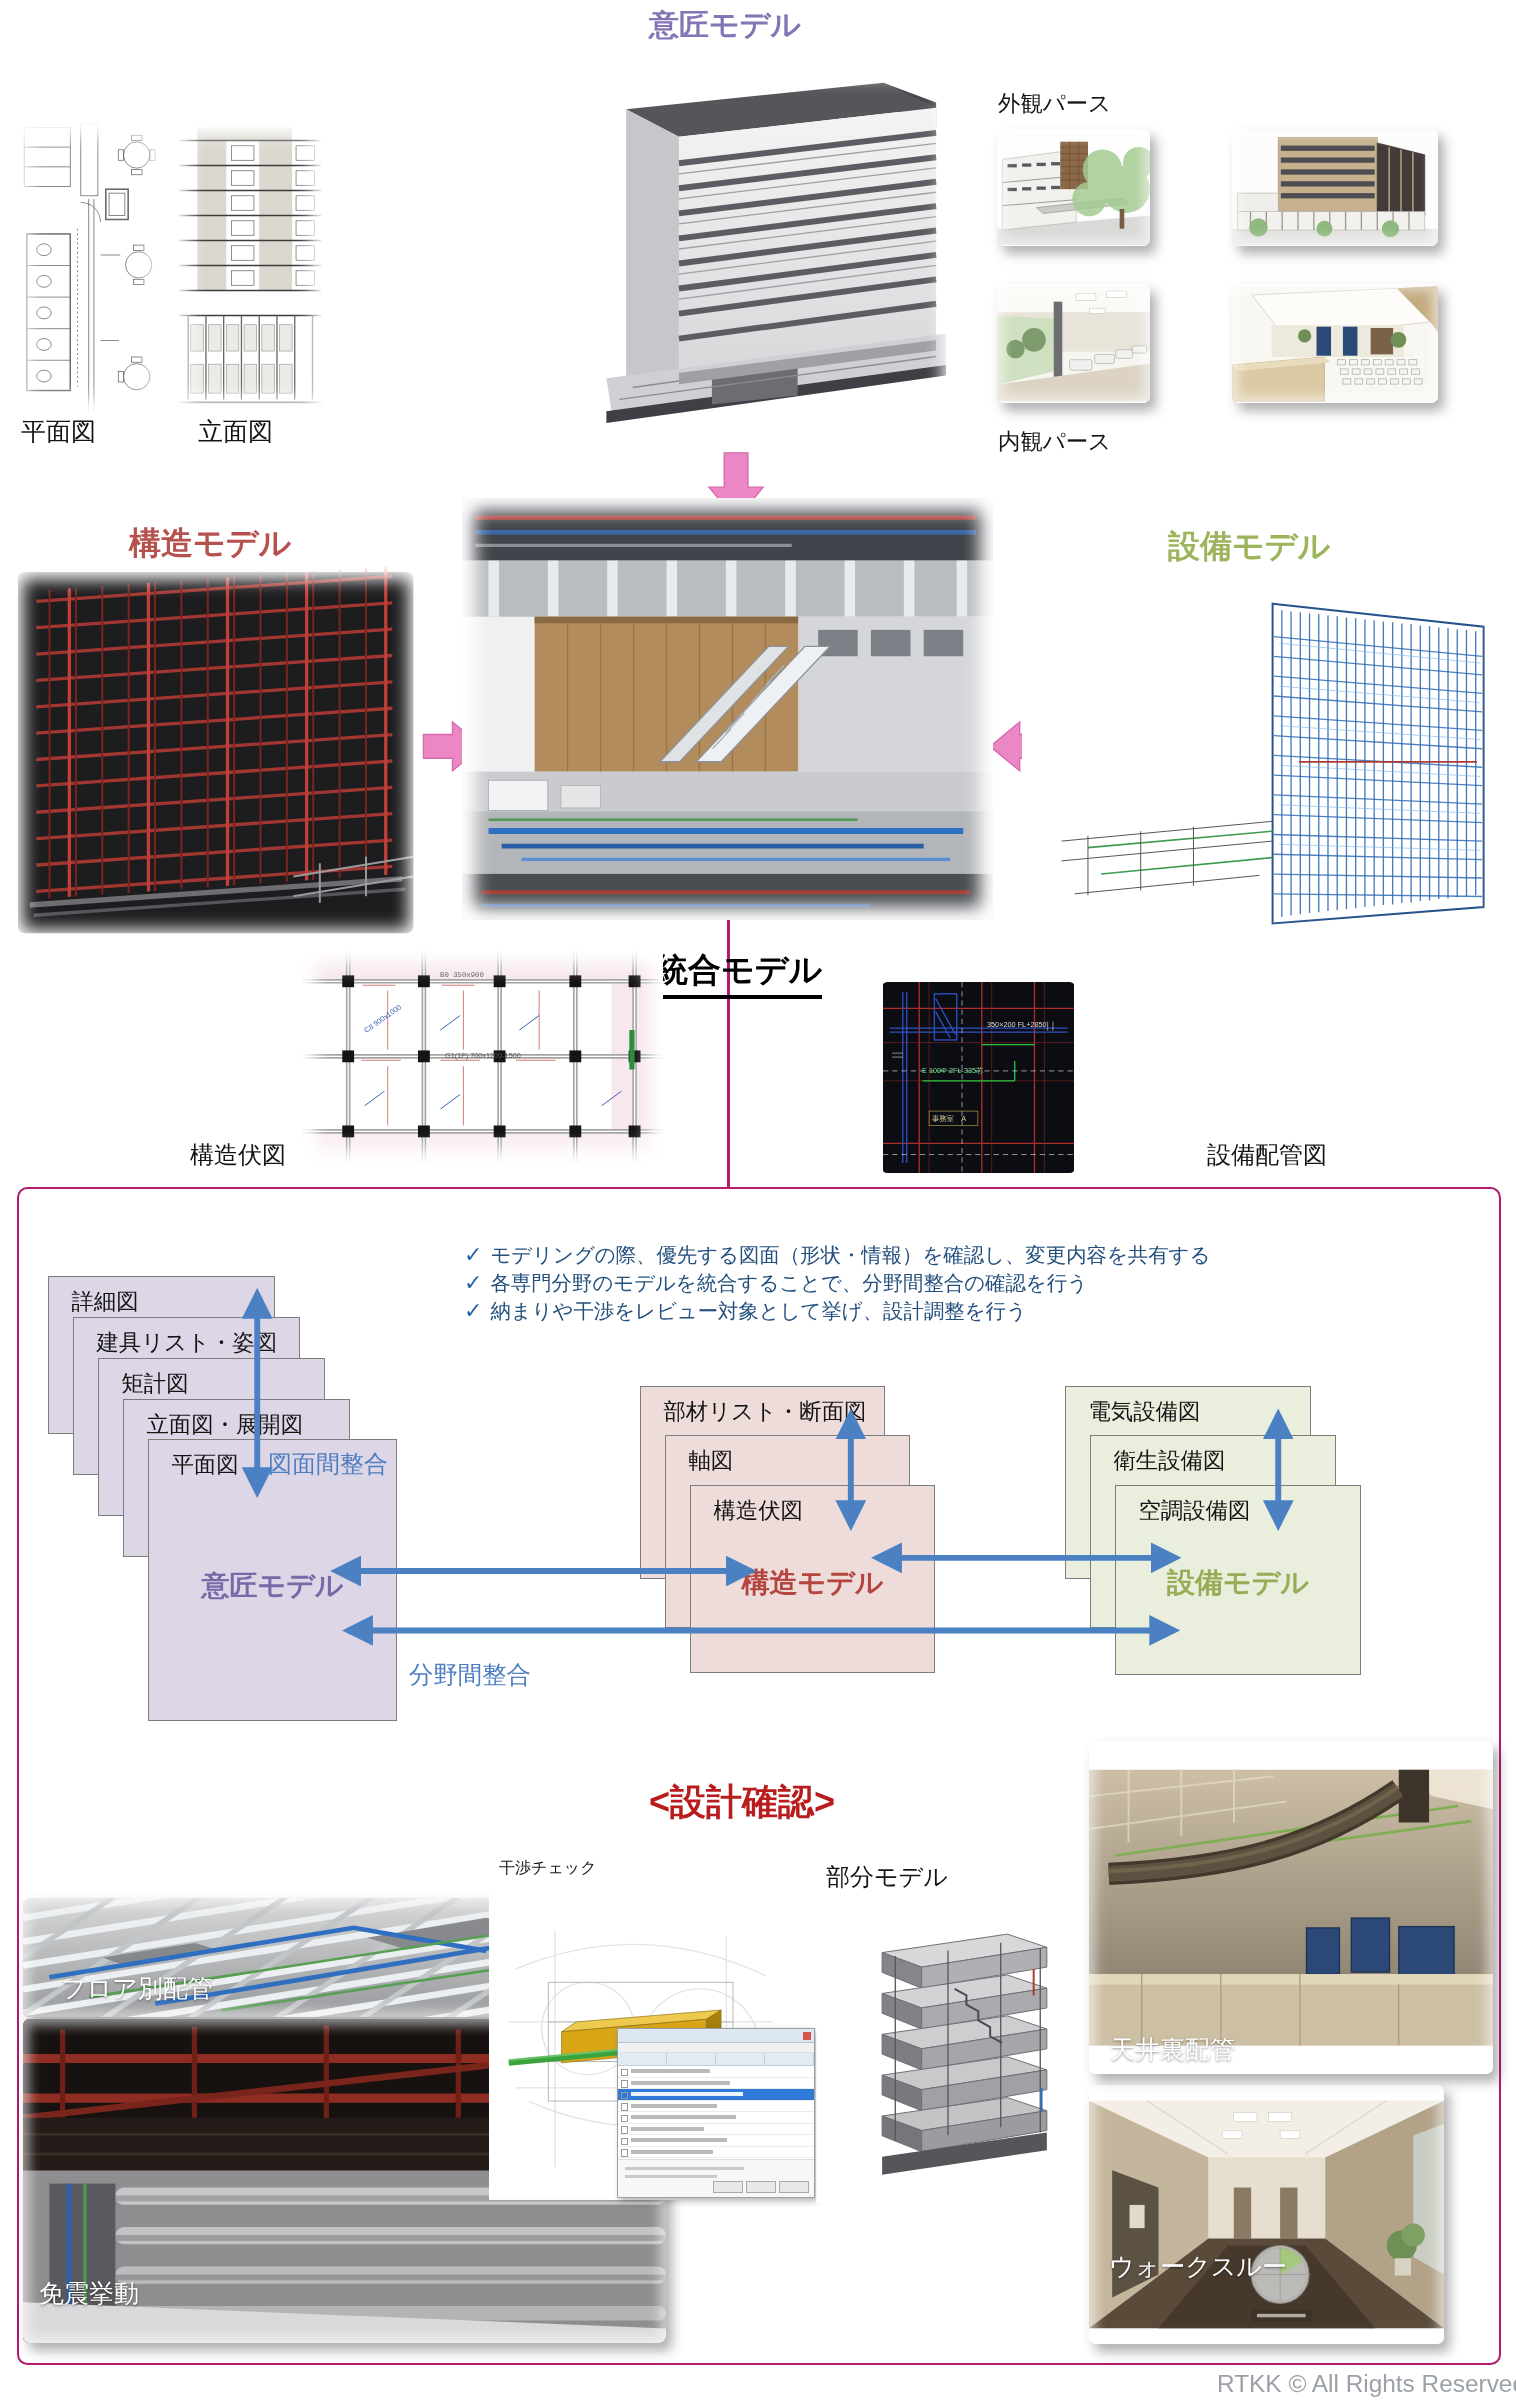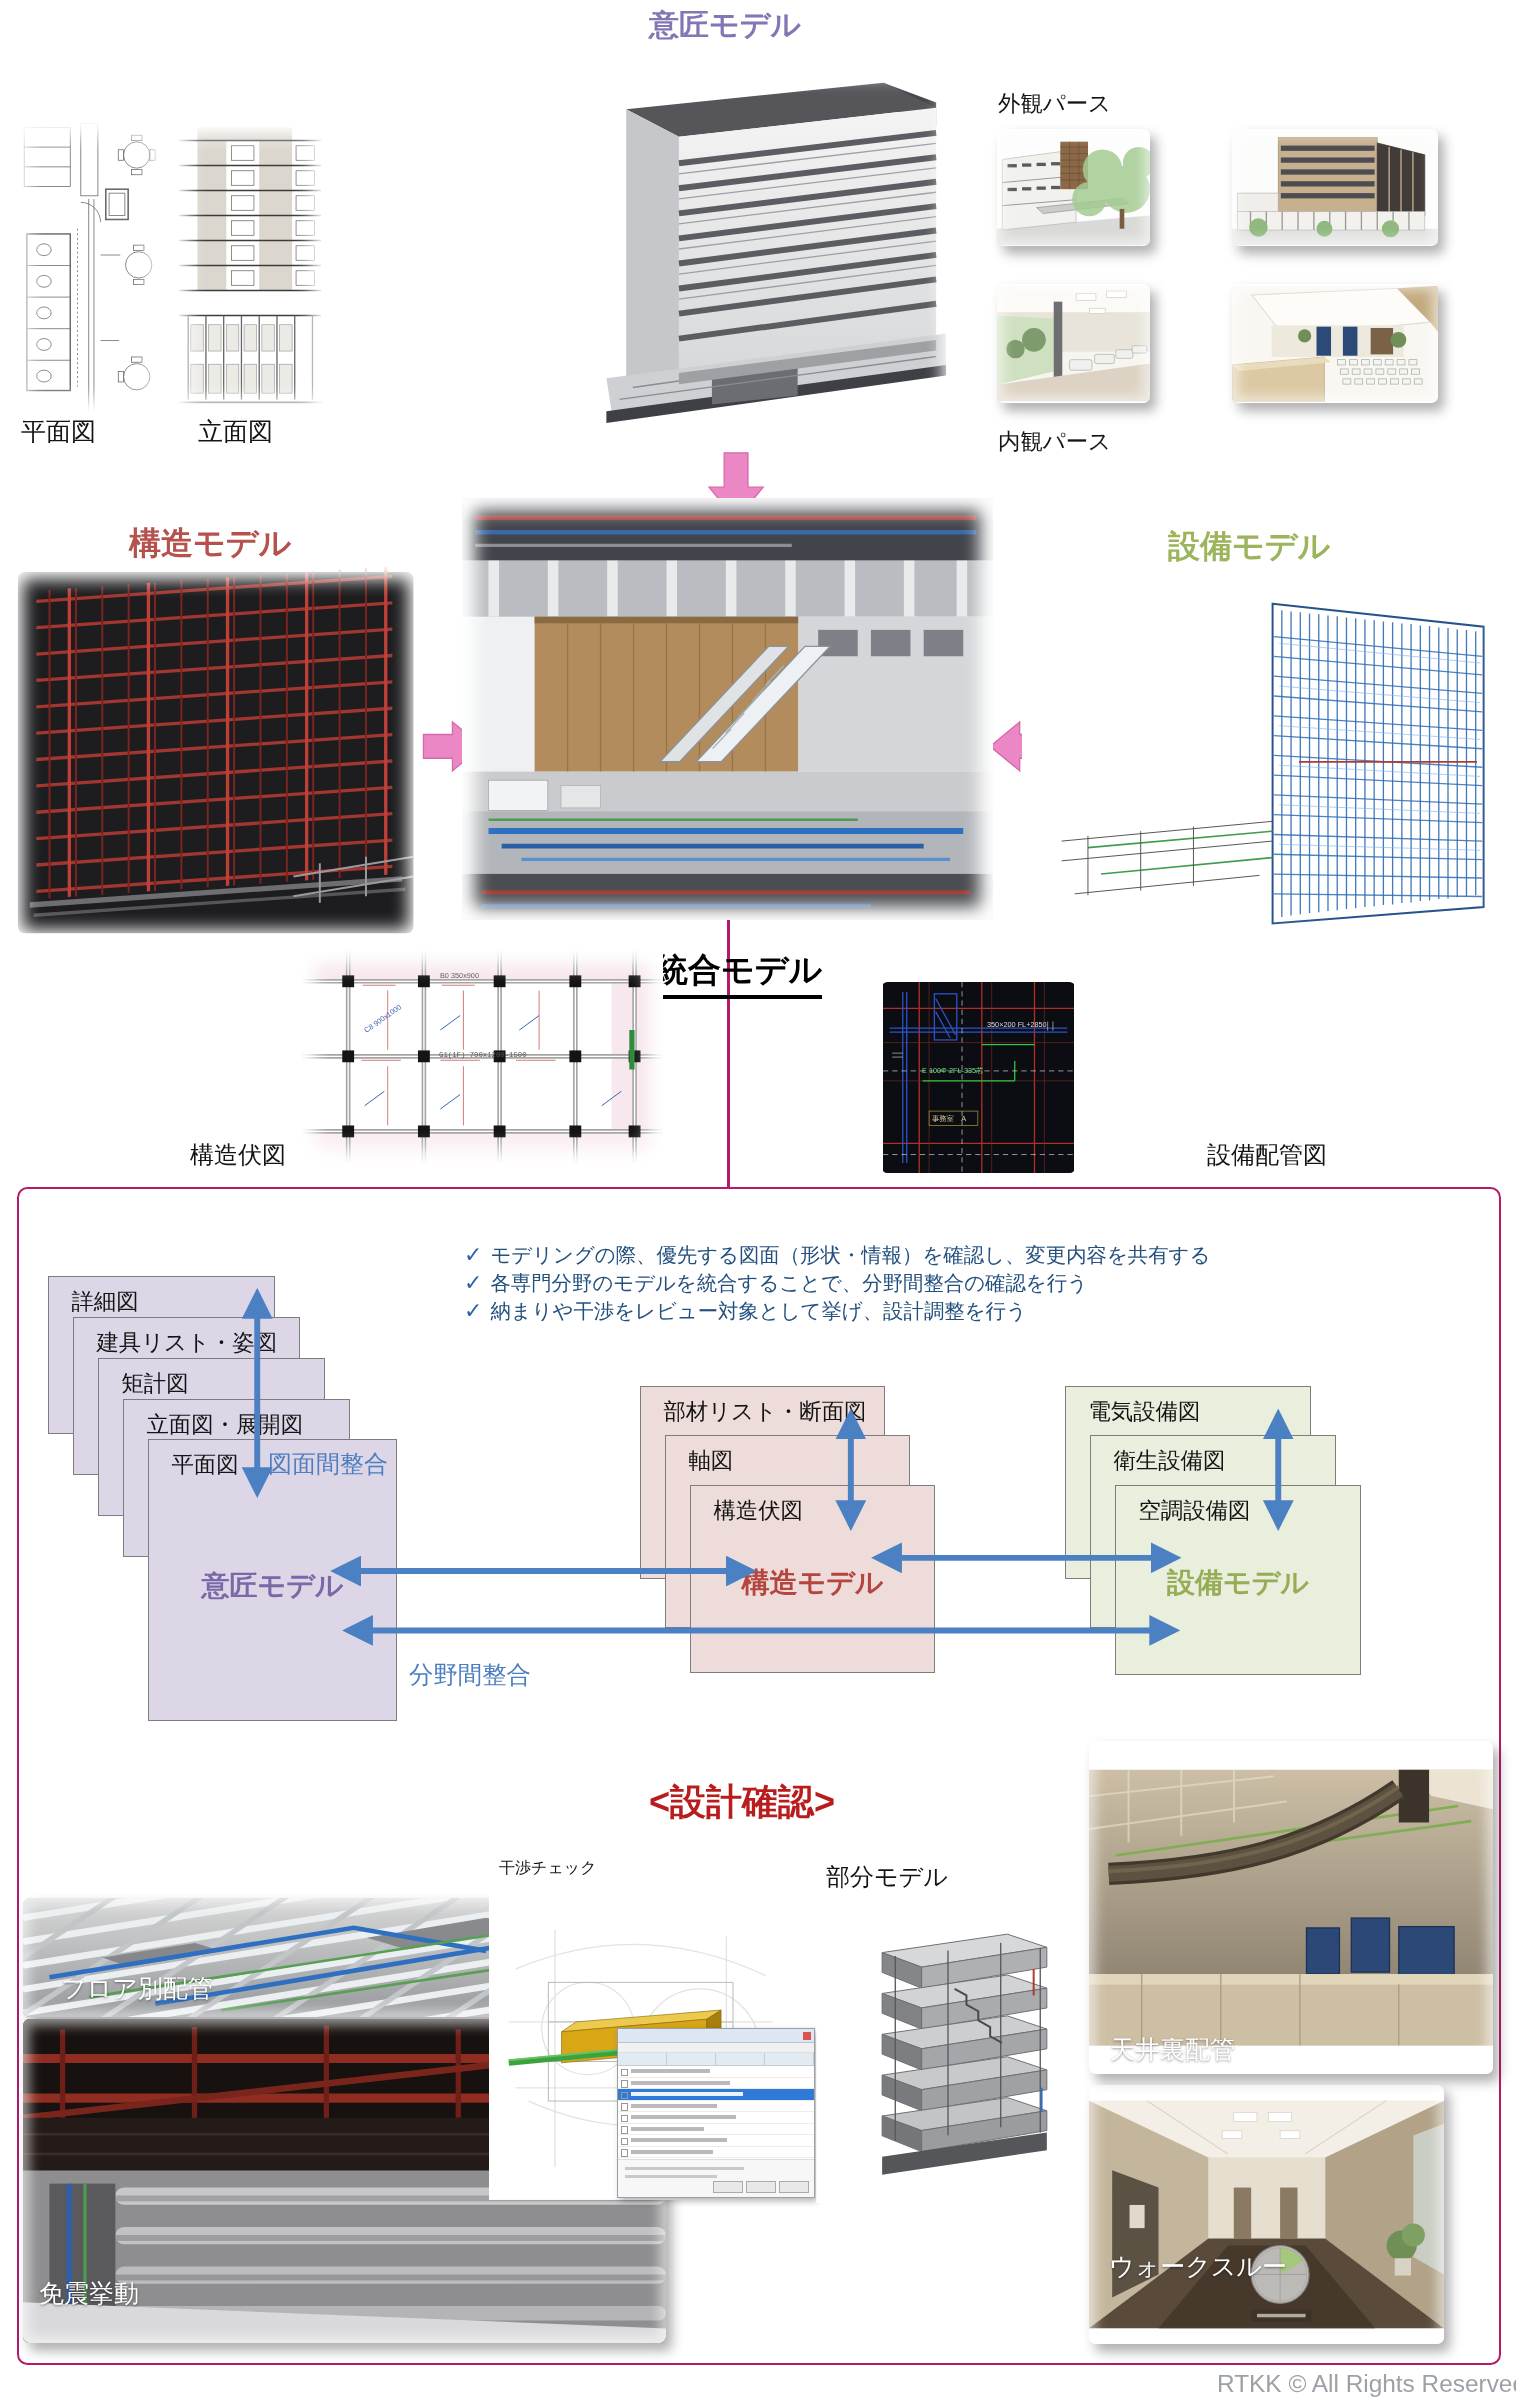--- a/index.html
+++ b/index.html
@@ -548,22 +548,22 @@
       <g stroke="#c0392b" stroke-width="1">
         <path d="M90,166 h60 M210,166 h60 M325,166 h60"></path>
         <path d="M92,52 h50 M212,52 h50"></path>
         <path d="M130,60 v90 M245,60 v90 M360,60 v90 M130,175 v90 M245,175 v90"></path>
       </g>
       <g stroke="#3a5fb0" stroke-width="1.5">
         <path d="M210,120 l30,-22 M330,120 l30,-22 M95,235 l30,-22 M455,235 l30,-22 M210,240 l30,-22"></path>
       </g>
       <rect x="497" y="120" width="8" height="60" fill="#2e8b3a"></rect>
     </svg>
-    <span class="anno" style="left:137px;top:100px;color:#555;font-family:Liberation Mono, monospace;">G1(1F) 700x1200-1500</span>
-    <span class="anno" style="left:138px;top:20px;color:#555;">B0 350x900</span>
+    <span class="anno" style="left:143px;top:100px;color:#555;">G1(1F) 700x1200-1500</span>
+    <span class="anno" style="left:138px;top:20px;color:#555;font-family:Liberation Mono, monospace;">B0 350x900</span>
     <span class="anno" style="left:59px;top:63px;color:#3a5fb0;transform:rotate(-35deg);">C8 900x1000</span>
   </div>
   <div class="lbl-sm" style="left:190px;top:1139px;font-size:24px;">構造伏図</div>
 
   <div class="img" style="left:882px;top:982px;width:193px;height:191px;border-radius:5.3px;">
     <svg viewBox="0 0 290 290">
       <rect width="290" height="290" fill="#0b0d12"></rect>
       <g stroke="#b03028" stroke-width="2">
           <path d="M55,0 V290 M150,0 V290 M230,0 V290 M0,40 H290 M0,245 H290"></path>
         </g>

